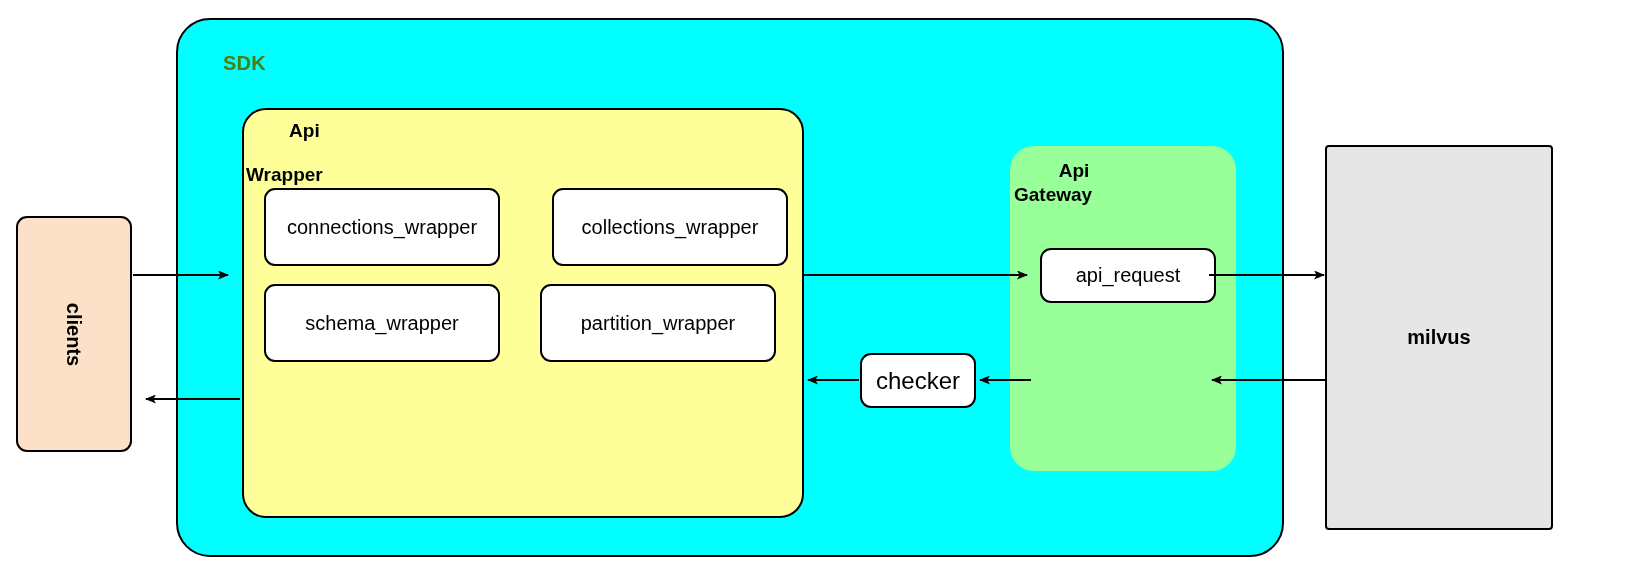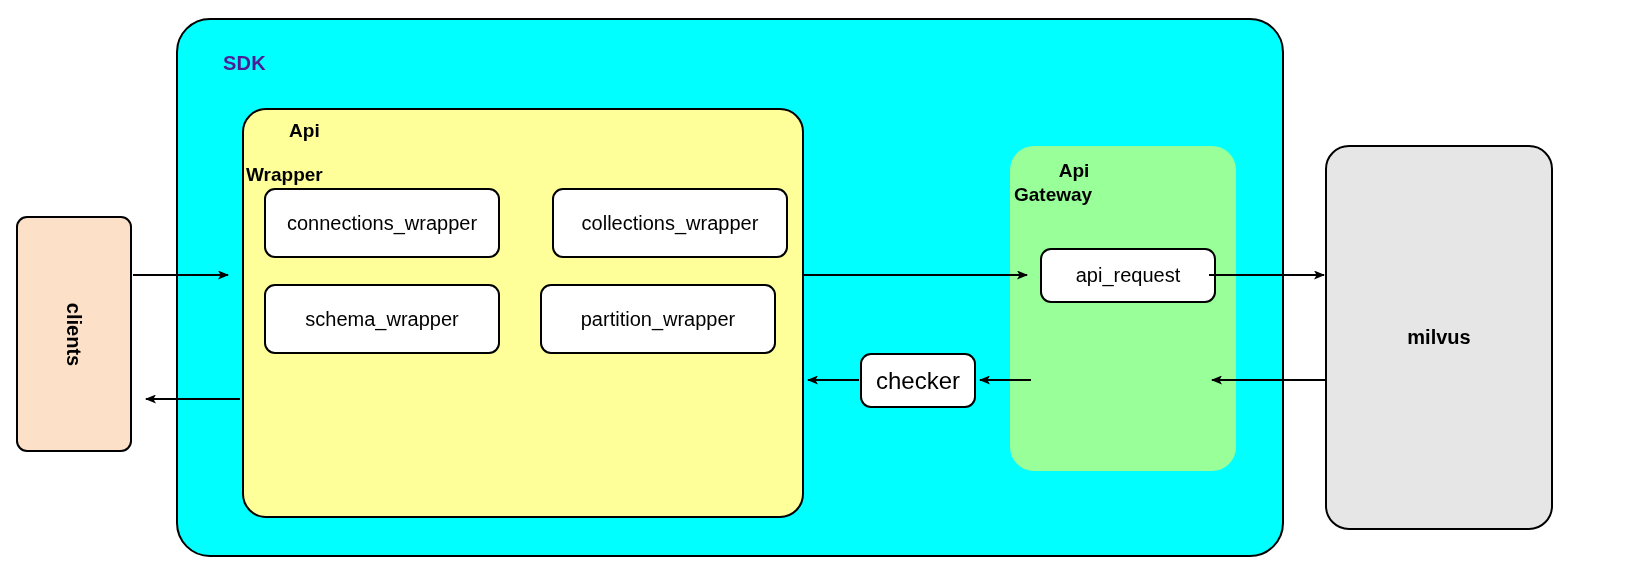--- a/index.html
+++ b/index.html
@@ -36,21 +36,21 @@
     background: #00ffff;
     border-radius: 34px;
     display: block;
   }
   #sdk-label {
     position: absolute;
     left: 45px;
     top: 32px;
     font-size: 20px;
     font-weight: bold;
-    color: #4c1d95;
+    color: #4d7c0f;
     letter-spacing: 0.2px;
   }
 
   
   #api-wrapper-container {
     left: 242px;
     top: 108px;
     width: 562px;
     height: 410px;
     background: #ffff99;
@@ -69,21 +69,21 @@
   }
   #api-wrapper-label .l2 { display: block; margin-left: -40px; margin-top: 20px; }
 
   
   .wrapper-item {
     background: #ffffff;
     border-radius: 11px;
     font-size: 20px;
     color: #000000;
     width: 236px;
-    height: 70px;
+    height: 78px;
   }
   #wi-connections { left: 264px; top: 188px; }
   #wi-collections { left: 552px; top: 188px; }
   #wi-schema      { left: 264px; top: 284px; }
   #wi-partition   { left: 540px; top: 284px; }
   #wi-index       { left: 264px; top: 381px; }
   #wi-utility     { left: 552px; top: 381px; }
 
   
   #checker-box {
@@ -146,21 +146,21 @@
     white-space: nowrap;
   }
 
   
   #milvus-box {
     left: 1325px;
     top: 145px;
     width: 228px;
     height: 385px;
     background: #e6e6e6;
-    border-radius: 24px;
+    border-radius: 4px;
     font-size: 20px;
     font-weight: bold;
   }
 
   
   #arrows {
     position: absolute;
     left: 0;
     top: 0;
     width: 1634px;

